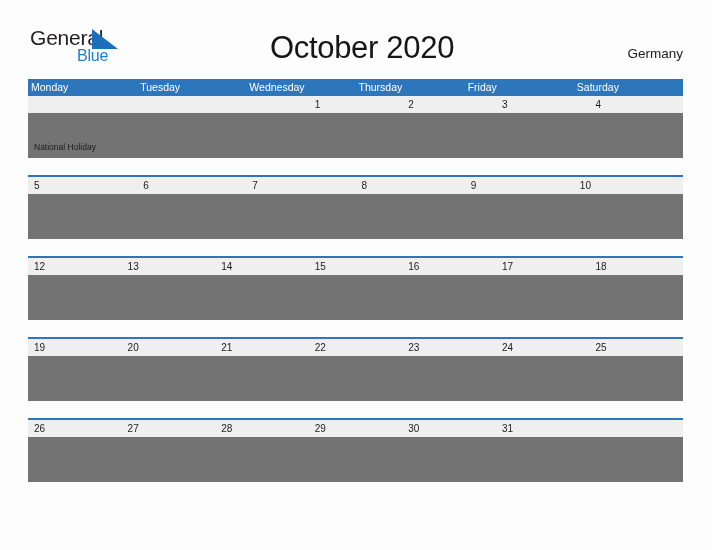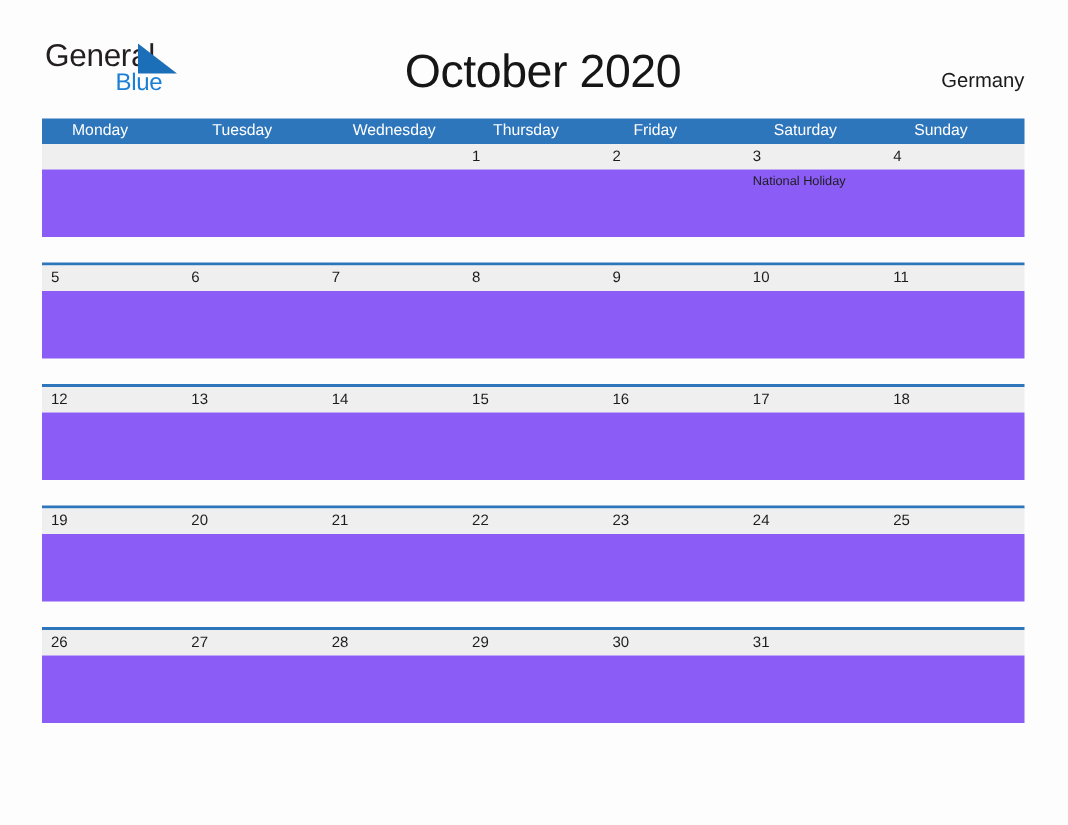--- a/index.html
+++ b/index.html
@@ -86,21 +86,21 @@
   .weekday-row {
     display: flex;
     background: #2e76bc;
     height: 17px;
   }
   .weekday-cell {
     flex: 1 1 0;
     color: #ffffff;
     font-size: 10.5px;
     line-height: 17px;
-    padding-left: 20px;
+    padding-left: 3px;
     box-sizing: border-box;
     white-space: nowrap;
     overflow: hidden;
   }
 
   .week-row {
     border-top: 2px solid #2e76bc;
     margin-top: 17px;
   }
   .week-row:first-of-type {
@@ -109,21 +109,22 @@
   }
 
   .week-numbers {
     display: flex;
     background: #efefef;
     height: 17px;
   }
   .week-bodies {
     display: flex;
     height: 45px;
-    background: #8b5cf6;
+    background: #737373;
+    flex-direction: column;
   }
 
   .day-num {
     flex: 1 1 0;
     font-size: 10px;
     line-height: 17px;
     color: #1c1c1c;
     padding-left: 6px;
     box-sizing: border-box;
   }
@@ -162,21 +163,20 @@
 </div>
 
 <div class="calendar">
   <div class="weekday-row">
       <div class="weekday-cell">Monday</div>
       <div class="weekday-cell">Tuesday</div>
       <div class="weekday-cell">Wednesday</div>
       <div class="weekday-cell">Thursday</div>
       <div class="weekday-cell">Friday</div>
       <div class="weekday-cell">Saturday</div>
-      <div class="weekday-cell">Sunday</div>
     </div>
   <div>
       <div class="week-row">
         <div class="week-numbers">
           <div class="day-num"></div>
           <div class="day-num"></div>
           <div class="day-num"></div>
           <div class="day-num">1</div>
           <div class="day-num">2</div>
           <div class="day-num">3</div>
@@ -195,21 +195,20 @@
         </div>
       </div>
       <div class="week-row">
         <div class="week-numbers">
           <div class="day-num">5</div>
           <div class="day-num">6</div>
           <div class="day-num">7</div>
           <div class="day-num">8</div>
           <div class="day-num">9</div>
           <div class="day-num">10</div>
-          <div class="day-num">11</div>
         </div>
         <div class="week-bodies">
           <div class="day-body"></div>
           <div class="day-body"></div>
           <div class="day-body"></div>
           <div class="day-body"></div>
           <div class="day-body"></div>
           <div class="day-body"></div>
           <div class="day-body"></div>
         </div>

